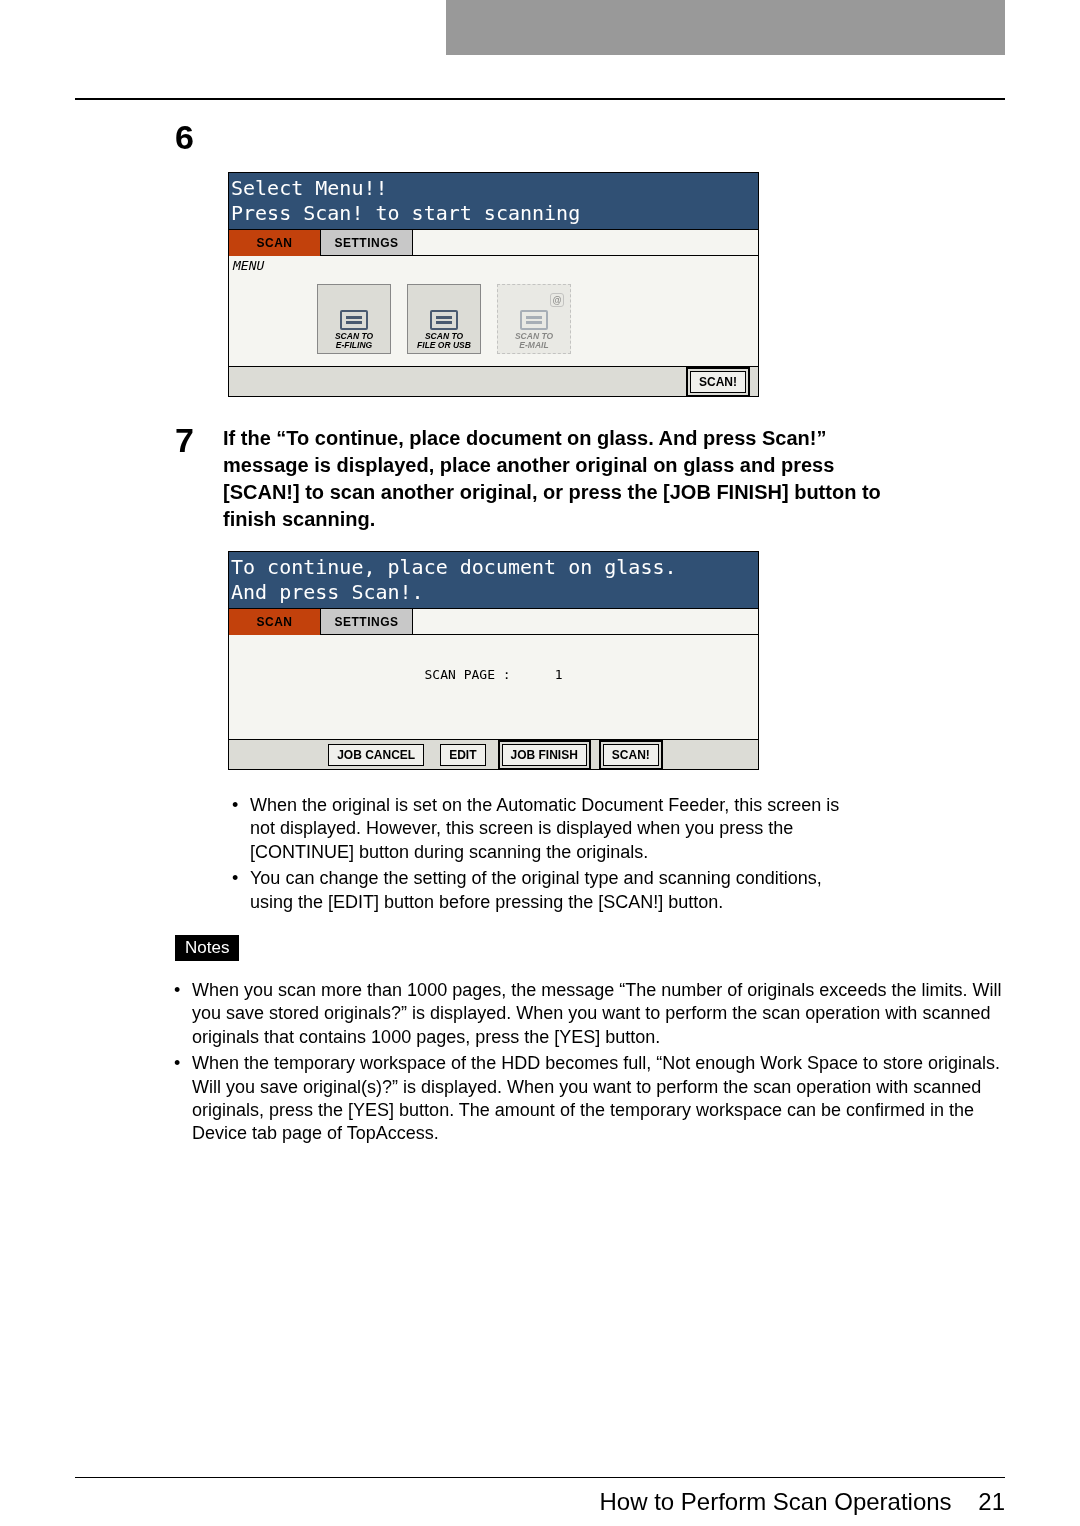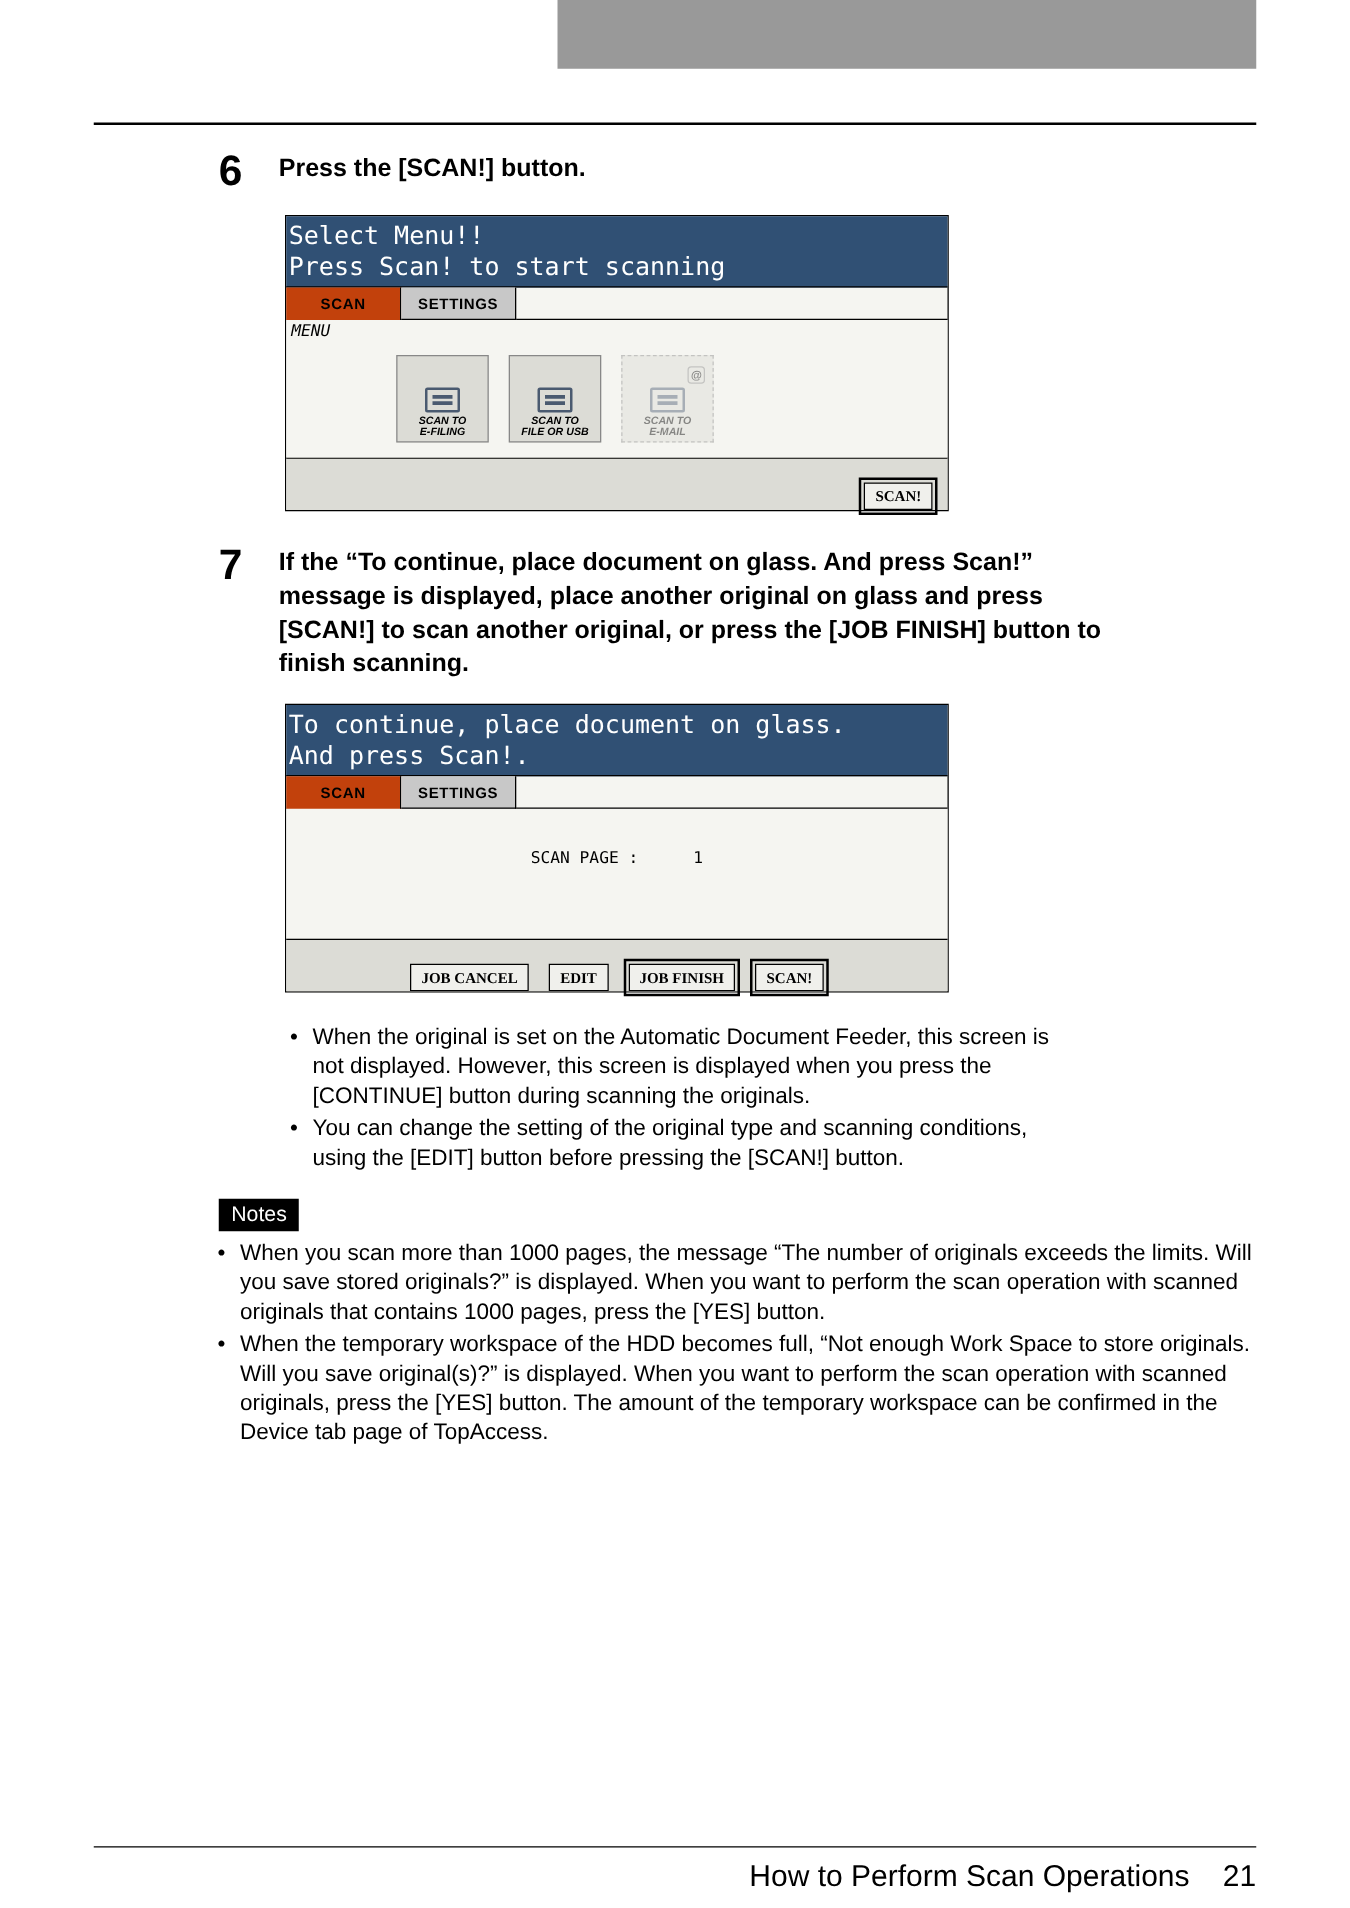--- a/index.html
+++ b/index.html
@@ -30,50 +30,49 @@
 
   .panel-body { height:110px; position:relative; background:#f5f5f1;font-style:italic; }
   .menu-lbl { position:absolute; top:2px; left:4px; font-family:monospace; font-size:13px; }
   .icon-row { position:absolute; top:28px; left:88px; display:flex; gap:16px; }
   .icon-btn { width:74px; height:70px; border:1px solid #888; background:#dcdcd6; display:flex; flex-direction:column; align-items:center; justify-content:flex-end; padding-bottom:3px; font-size:8.5px; font-weight:bold; text-align:center; line-height:1.05; }
   .icon-btn.dim { opacity:.45; border-style:dashed; }
   .mini-doc { width:28px; height:20px; border:2px solid #4a5a70; border-radius:2px; margin-bottom:2px; position:relative; }
   .mini-doc::after { content:''; position:absolute; width:16px; height:3px; background:#4a5a70; top:4px; left:4px; box-shadow:0 5px 0 #4a5a70; }
   .mini-at { width:14px; height:14px; border:1px solid #888; border-radius:3px; position:absolute; right:6px; top:8px; font-size:9px; line-height:13px; text-align:center; }
 
-  .panel-foot { height:42px; border-top:1px solid #000; background:#dcdcd6; display:flex; align-items:flex-end; justify-content:flex-end; padding-right:12px; gap:8px;font-family:Liberation Serif, serif; }
+  .panel-foot { height:30px; border-top:1px solid #000; background:#dcdcd6; display:flex; align-items:center; justify-content:flex-end; padding-right:12px; gap:8px; }
   .pbtn { height:22px; padding:0 8px; font-size:12px; font-weight:bold; background:#f0f0ec; border:1px solid #000; display:flex; align-items:center; }
   .hl   { outline:2px solid #000; outline-offset:2px; }
 
   .panel-body2 { height:104px; display:flex; align-items:flex-start; justify-content:center; padding-top:32px; font-family:monospace; font-size:13px; background:#f5f5f1; }
 
   
   ul.bullets { list-style:none; margin-left:53px; width:635px; }
   ul.bullets li { font-size:18px; line-height:1.3; position:relative; padding-left:22px; margin-bottom:3px; }
   ul.bullets li::before { content:'•'; position:absolute; left:4px; top:0; font-size:18px; }
 
-  .notes-hdr { display:inline-block; background:#000; color:#fff; font-size:17px; padding:3px 10px; margin-top:18px; margin-bottom:6px; }
+  .notes-hdr { display:inline-block; background:#000; color:#fff; font-size:17px; padding:3px 10px; margin-top:18px; margin-bottom:18px; }
   ul.notes { list-style:none; width:840px; margin-left:-5px; }
   ul.notes li { font-size:18px; line-height:1.3; position:relative; padding-left:22px; margin-bottom:3px; }
   ul.notes li::before { content:'•'; position:absolute; left:4px; top:0; font-size:18px; }
 
   .footer { position:absolute; bottom:10px; left:75px; width:930px; border-top:1px solid #000; padding-top:10px; text-align:right; font-size:24px; }
 </style>
 </head>
 <body>
 
 <div class="topbar"></div>
 <div class="rule"></div>
 
 <div class="content">
 
   
   <div class="step">
     <div class="step-num">6</div>
-    <div class="step-text">Press the [SCAN!] button.</div>
   </div>
 
   <div class="panel">
     <div class="topmsg">
       <div>Select Menu!!</div>
       <div>Press Scan! to start scanning</div>
     </div>
     <div class="tabs">
       <div class="tab">SCAN</div>
       <div class="tab inactive">SETTINGS</div>

